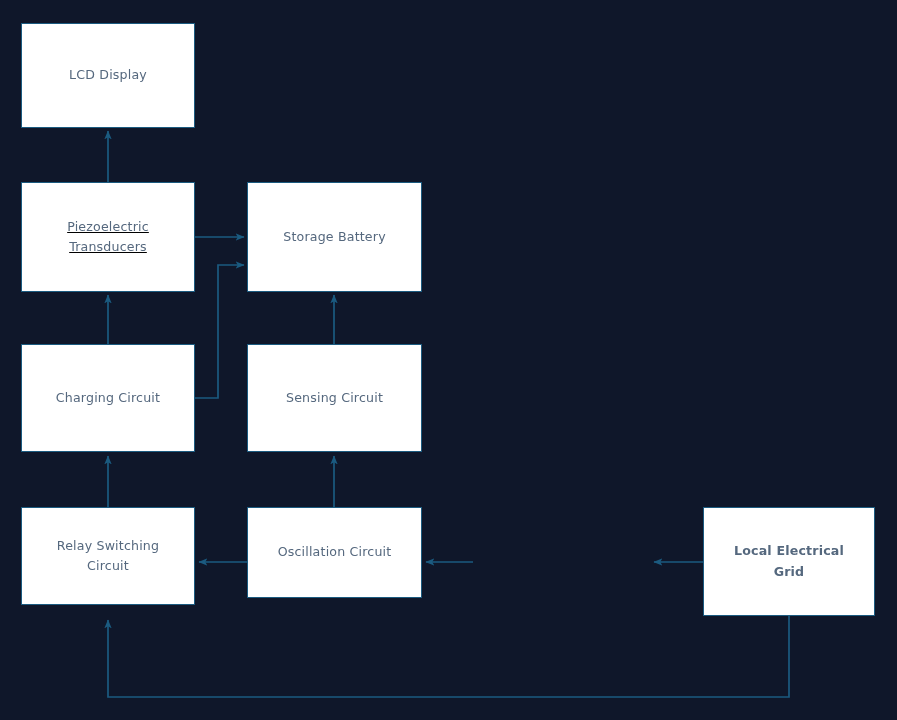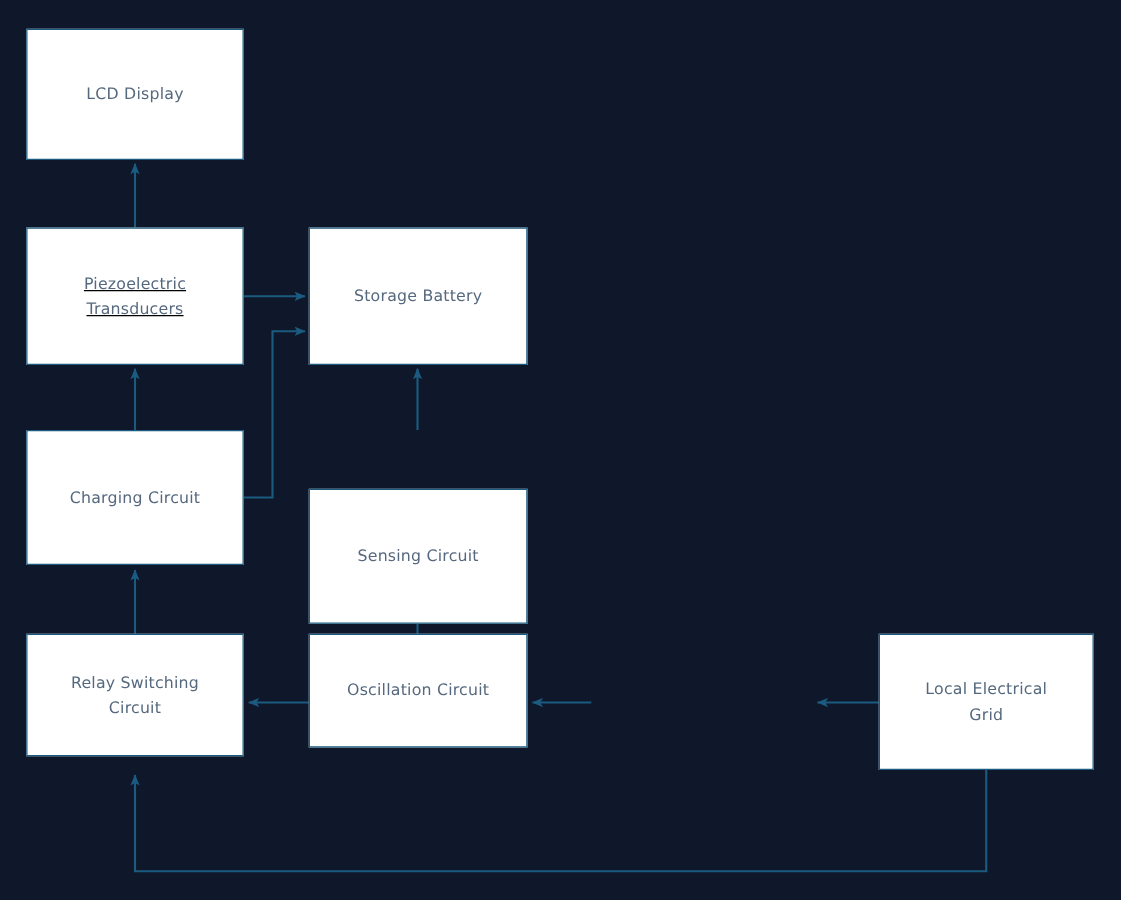--- a/index.html
+++ b/index.html
@@ -93,32 +93,32 @@
   </div>
 
   <div class="node-box" style="left:21px; top:344px; width:174px; height:108px;">
     <span class="node-label">Charging Circuit</span>
   </div>
 
   <div class="node-box" style="left:247px; top:182px; width:175px; height:110px;">
     <span class="node-label">Storage Battery</span>
   </div>
 
-  <div class="node-box" style="left:247px; top:344px; width:175px; height:108px;margin-top:47px;">
+  <div class="node-box" style="left:247px; top:344px; width:175px; height:108px;">
     <span class="node-label">Sensing Circuit</span>
   </div>
 
   <div class="node-box" style="left:21px; top:507px; width:174px; height:98px;">
     <span class="node-label">Relay Switching
 Circuit</span>
   </div>
 
   <div class="node-box" style="left:247px; top:507px; width:175px; height:91px;">
     <span class="node-label">Oscillation Circuit</span>
   </div>
 
 
-  <div class="node-box" style="left:703px; top:507px; width:172px; height:109px;">
+  <div class="node-box" style="left:703px; top:507px; width:172px; height:109px;font-weight:bold;">
     <span class="node-label">Local Electrical
 Grid</span>
   </div>
 
 </div>
 
 </body></html>

